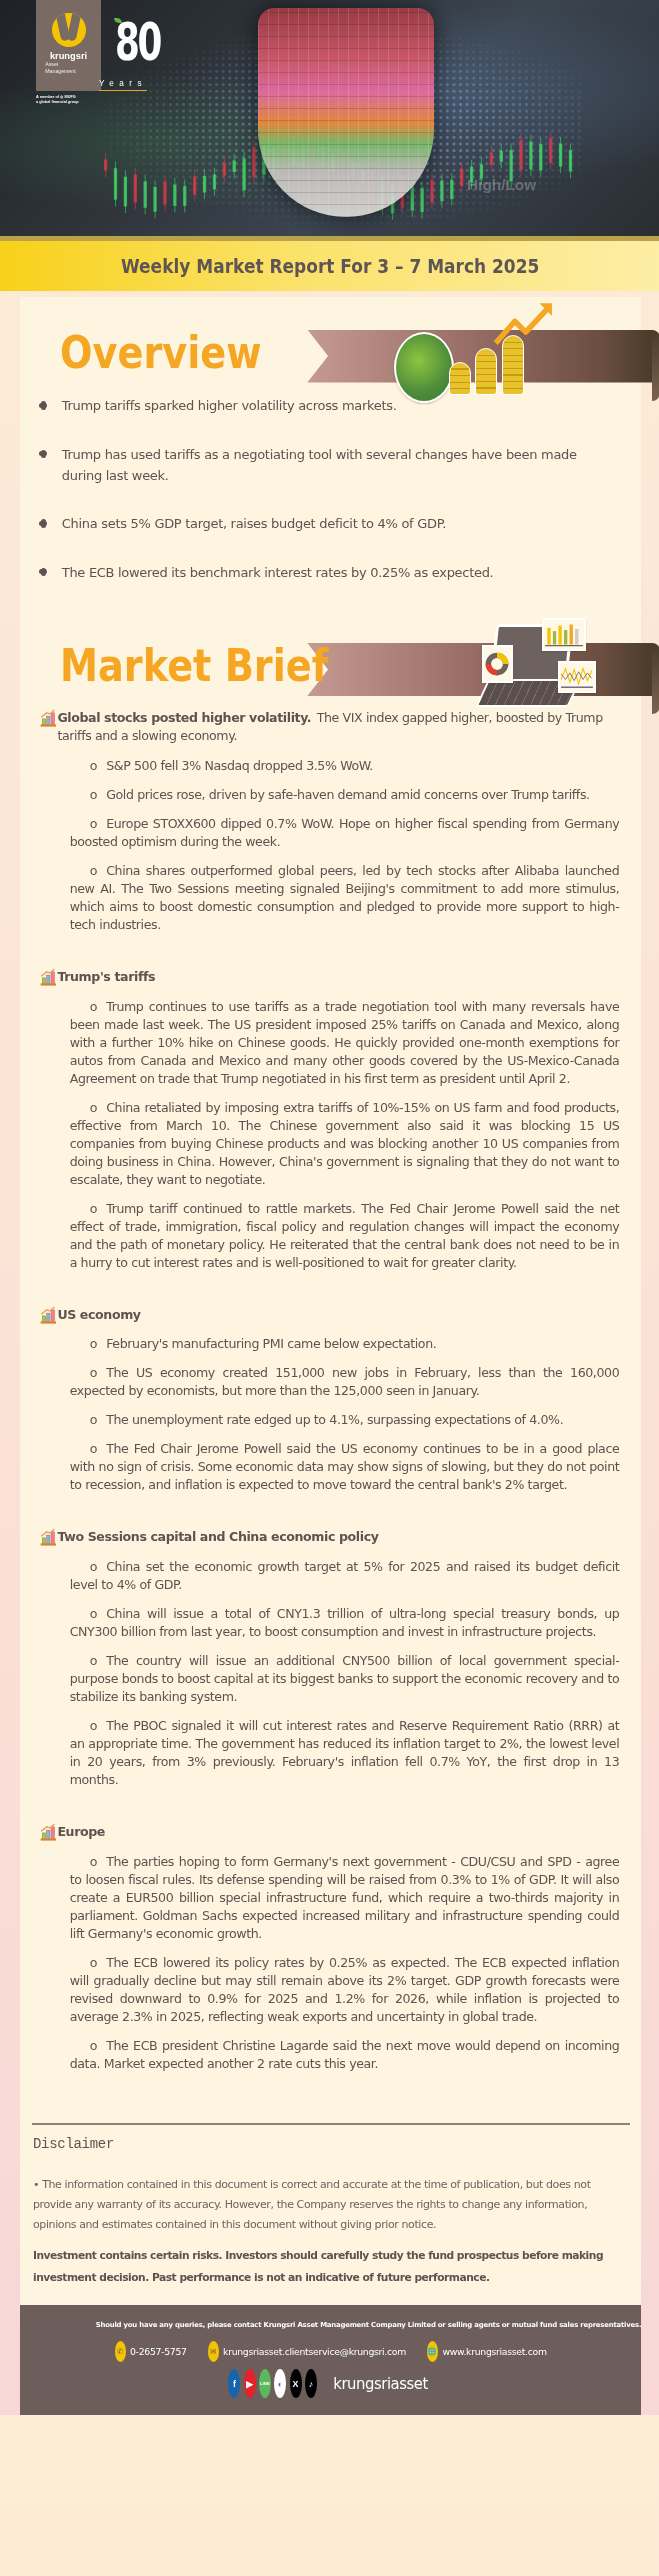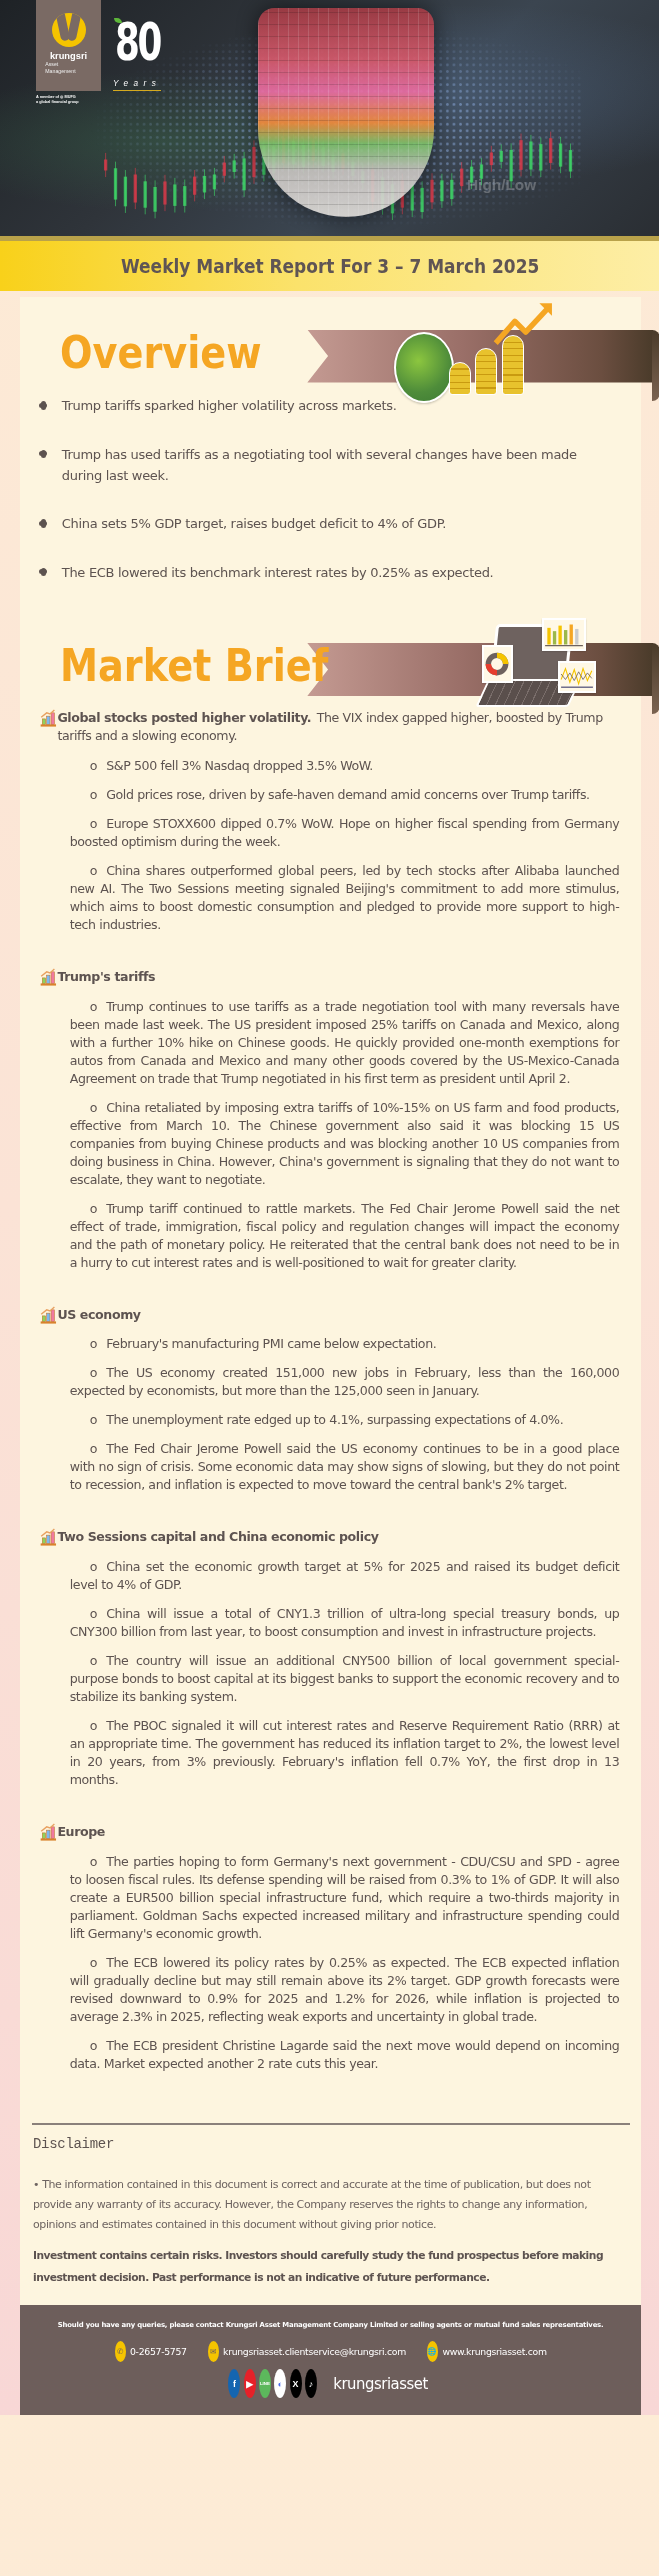--- a/index.html
+++ b/index.html
@@ -57,21 +57,21 @@
     content: ""; position: absolute; top: -5.5px; width: 8.8px; height: 33px; background: #7a6a64;
     border-radius: 0 0 5.5px 5.5px;
   }
   .logo-emblem::before { left: 6.6px; transform: rotate(-12deg); }
   .logo-emblem::after { right: 6.6px; transform: rotate(12deg); }
   .logo-name { color: #fff; font-weight: bold; font-size: 9.3px; margin-top: 4.4px; }
   .logo-sub { color: #eee; font-size: 5.2px; line-height: 1.25; align-self: flex-start; margin-left: 9.3px; }
   .logo-member { position: absolute; left: 36px; top: 95px; color: #fff; font-size: 3.8px; line-height: 1.4; font-weight: bold; }
   .eighty { position: absolute; left: 115px; top: 16.5px; color: #fff; font-size: 51px; font-weight: bold; letter-spacing: -3.3px; line-height: 1; font-family: "DejaVu Sans", sans-serif; transform: scaleX(.7); transform-origin: left; }
   .leaf { position: absolute; left: 114px; top: 18px; width: 7.7px; height: 5px; background: #5db63a; border-radius: 0 5.5px 0 5.5px; }
-  .years { position: absolute; left: 113px; top: 79px; color: #fff; font-size: 8.2px; letter-spacing: 5.5px; padding-bottom: 2.2px; border-bottom: 1.1px solid #d5aa1f; font-style: italic; }
+  .years { position: absolute; left: 99px; top: 79px; color: #fff; font-size: 8.2px; letter-spacing: 5.5px; padding-bottom: 2.2px; border-bottom: 1.1px solid #d5aa1f; }
   .hilow { position: absolute; left: 467px; top: 176px; color: rgba(255,255,255,.25); font-size: 15.4px; font-weight: bold; }
 
   
   .title-bar {
     height: 55px; margin-top: 0;
     background: linear-gradient(90deg, #f8d11a 0%, #fbe26b 45%, #fdeea6 100%);
     display: flex; align-items: center; justify-content: center;
     border-top: 5.5px solid #b9a24a;
   }
   .title-bar h1 { font-size: 20px; color: #5f5554; font-weight: bold; font-family: "DejaVu Sans", sans-serif; transform: scaleX(.85); }
@@ -129,21 +129,21 @@
   .sub .o { display: inline-block; width: 16.5px; text-indent: 0; }
 
   
   .divider { height: 1.6px; background: #8a807a; margin: 5.5px 11px 0 12px; }
   .disclaimer { padding: 11px 11px 11px 13px; }
   .disc-title { font-size: 14px; margin-bottom: 23px; font-family: Liberation Mono, monospace; letter-spacing: -0.3px; }
   .disc-text { font-size: 11px; line-height: 20px; color: #6d6360; font-family: "DejaVu Sans", sans-serif; letter-spacing: -0.4px; }
   .risk-text { margin-top: 10px; font-size: 10.7px; line-height: 22px; font-weight: bold; font-family: "DejaVu Sans", sans-serif; letter-spacing: -0.5px; }
 
   
-  .footer { margin: 0 18.7px 0 20px; background: #6d5e5b; color: #fff; padding: 15.4px 0 16.5px; text-align: center; }
+  .footer { margin: 0 18.7px 0 20px; background: #6d5e5b; color: #fff; padding: 15.4px 0 16.5px; text-align: right; }
   .footer-note { font-size: 6.9px; font-weight: bold; font-family: "DejaVu Sans", sans-serif; letter-spacing: -0.2px; }
   .contacts { display: flex; justify-content: center; gap: 21px; margin-top: 12px; }
   .contact { display: flex; align-items: center; gap: 4.4px; font-size: 9.3px; font-family: "DejaVu Sans", sans-serif; letter-spacing: -0.3px; }
   .contact-icon { width: 11px; height: 21px; border-radius: 50%; background: #f5c400; color: #6d5e5b; font-size: 7.7px; display: flex; align-items: center; justify-content: center; font-weight: bold; }
   .socials { display: flex; justify-content: center; align-items: center; gap: 3.3px; margin-top: 7.7px; }
   .social { width: 12px; height: 29px; border-radius: 50%; display: flex; align-items: center; justify-content: center; color: #fff; font-weight: bold; font-size: 8.8px; }
   .brand-handle { font-size: 16.5px; margin-left: 7.7px; font-family: "DejaVu Sans", sans-serif; letter-spacing: -0.5px; transform: scaleX(.9); }
 </style>
 </head>
 <body>

